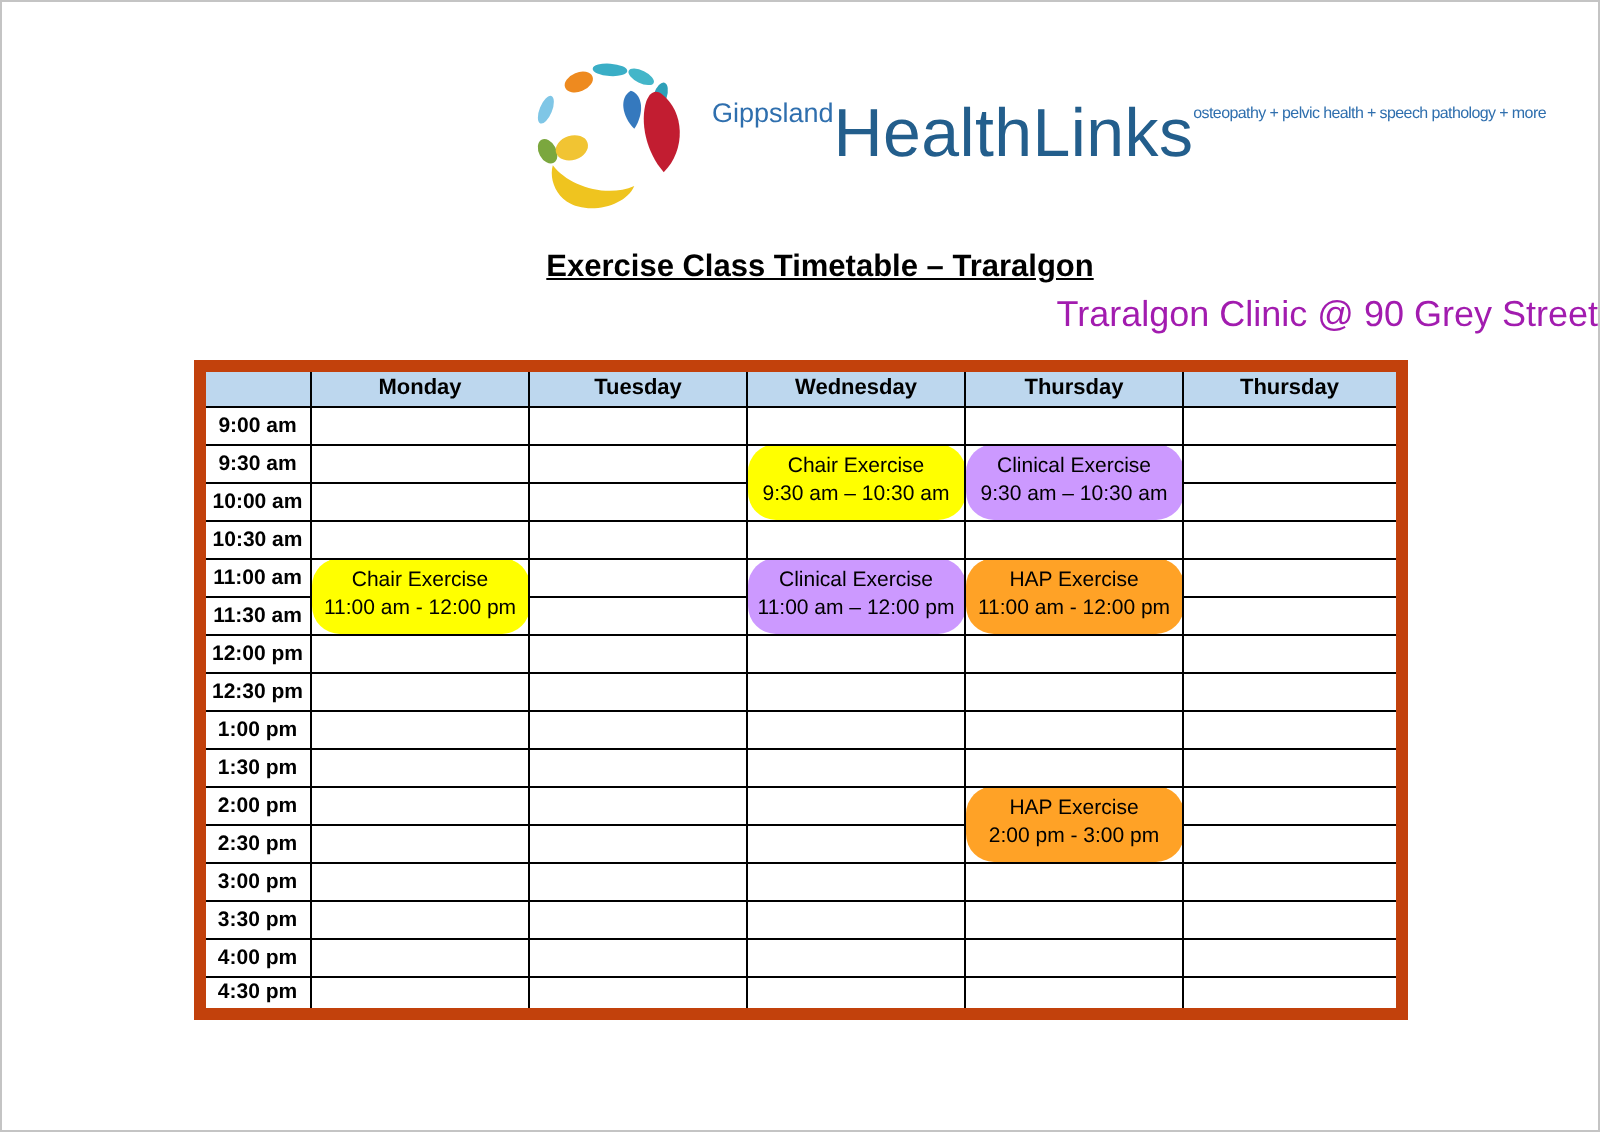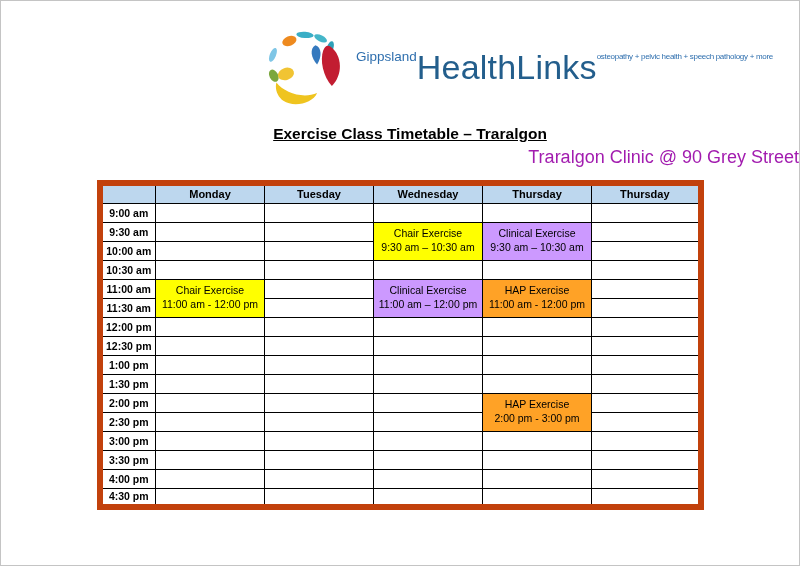--- a/index.html
+++ b/index.html
@@ -78,21 +78,21 @@
   table.grid th, table.grid td {
     border: 1px solid #000;
     padding: 0;
     text-align: center;
     vertical-align: middle;
     overflow: hidden;
   }
   table.grid th { height: 20px; font-size: 11px; font-weight: bold; background: var(--header-bg, #BDD7EE); color: #000; }
   table.grid td { height: 19px; font-size: 10.5px; color: #000; background: #fff; }
   td.time-cell { background: var(--header-bg, #BDD7EE); font-weight: bold; font-size: 11px; }
-  td.event-cell { line-height: 1.3; font-size: 10.5px; }
+  td.event-cell { line-height: 1.3; font-size: 10.5px; border-radius: 14px; }
   td.event-cell .ev-line { pointer-events: none; }
 
   
   .footer-note {
     margin-top: 20px;
     text-align: center;
     font-style: italic;
     font-size: 9.5px;
     color: #000;
   }

